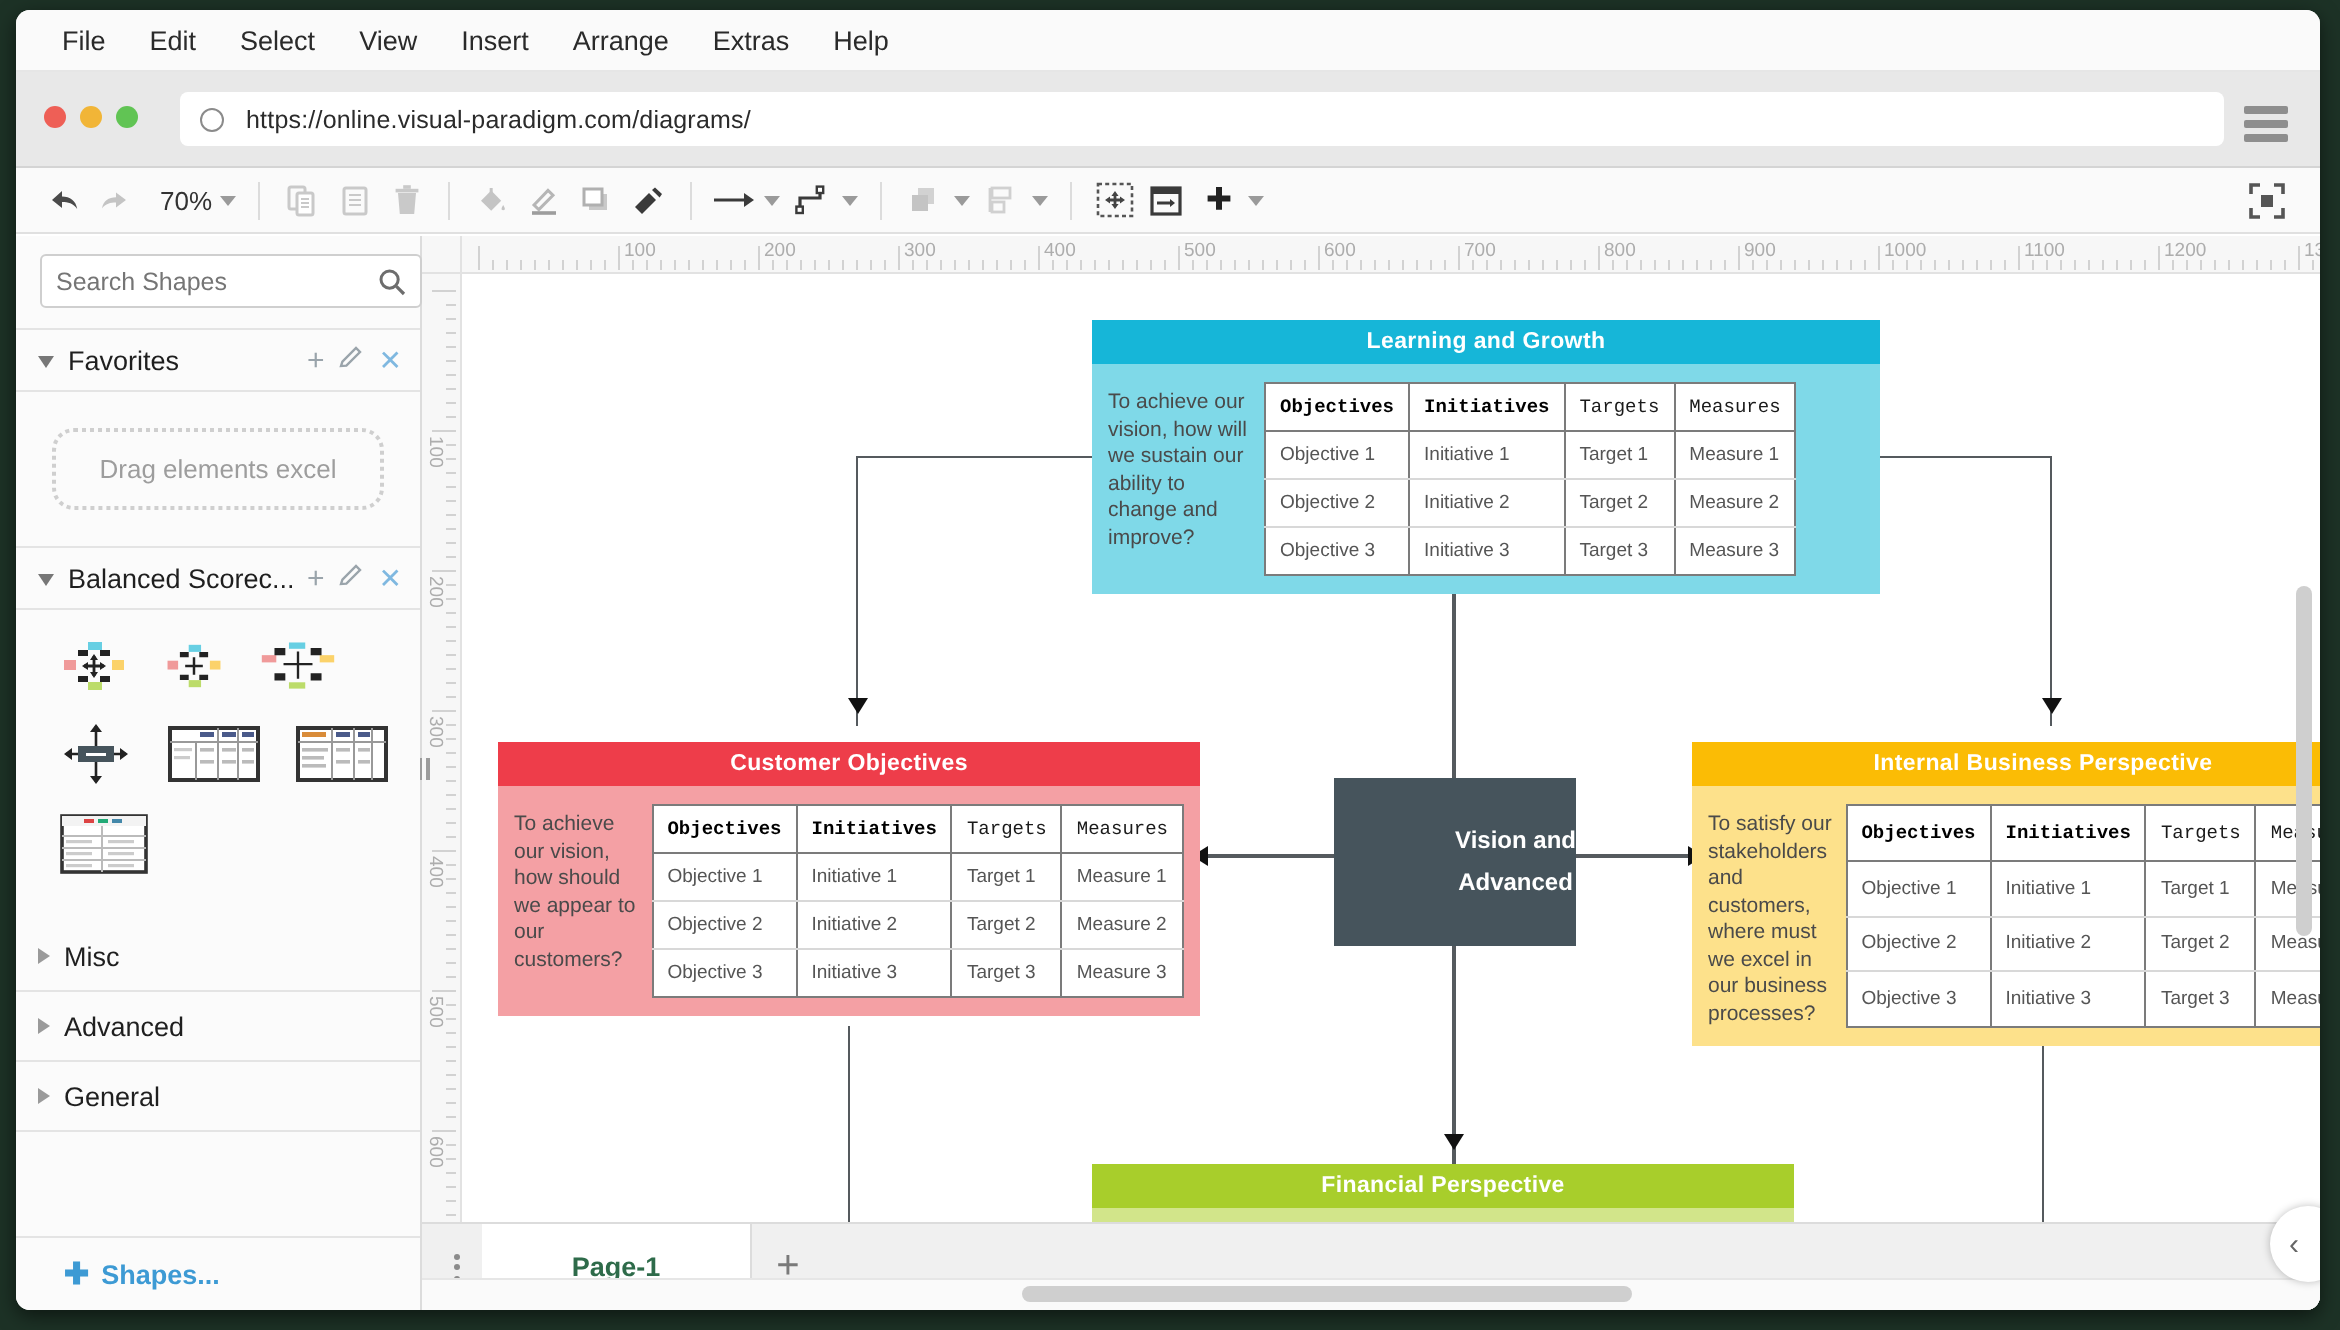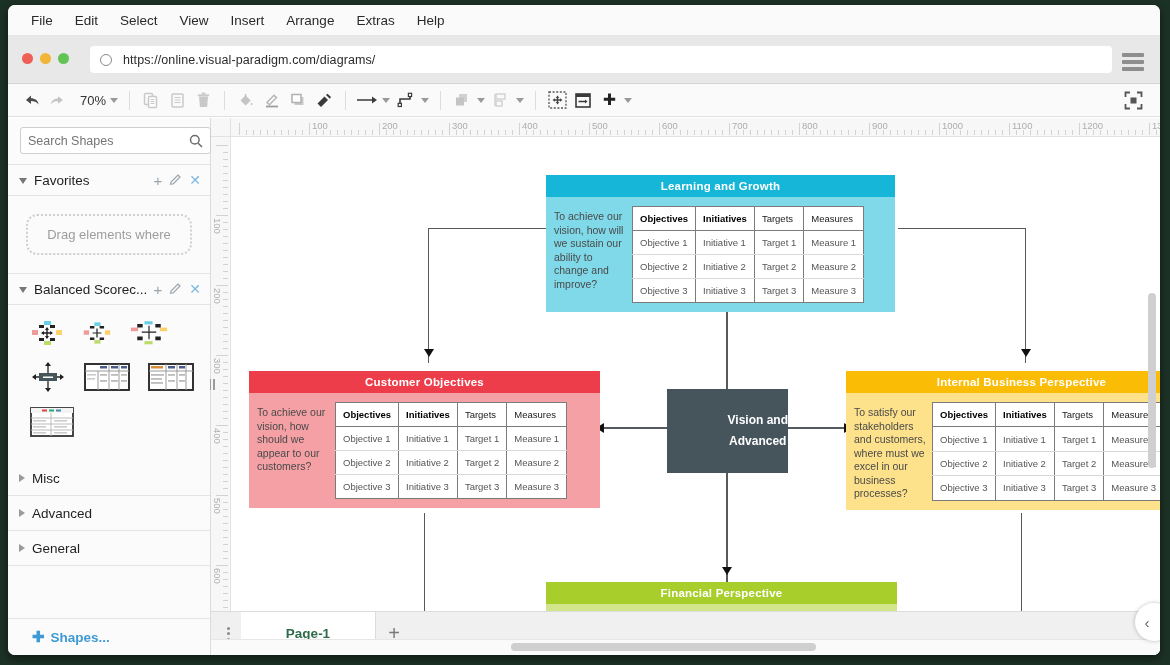--- a/index.html
+++ b/index.html
@@ -115,21 +115,21 @@
               color:#fff; font-weight:bold; font-size:11.5px; letter-spacing:.2px; }
   .persp-bd { display:flex; padding:9px 8px 9px 0; }
   .persp-q  { width:86px; font-size:10.5px; line-height:13.5px; color:#4a4a4a; padding:4px 6px 0 8px; }
   table.pt { border-collapse:collapse; border:1.3px solid #7b7b7b; background:#fff; }
   table.pt td { border:none; font-size:9.5px; color:#555; padding:6px 7px; height:24px;
                 white-space:nowrap; }
   table.pt tr:not(:last-child) td { border-bottom:1px solid #d8d8d8; }
   table.pt td.vsep { border-right:1.3px solid #7b7b7b; }
   table.pt tr.hdr td { color:#1a1a1a; font-weight:normal; }
   table.pt tr.hdr td.bold { font-weight:bold; color:#000; }
-  table.pt tr.hdr { border-bottom:1.3px solid #7b7b7b; }
+  table.pt tr.hdr { border-bottom:1.3px solid #7b7b7b;font-family:Liberation Mono, monospace; }
   table.pt tr.hdr td { border-bottom:1.3px solid #7b7b7b; }
 
   #vision { position:absolute; background:#46545c; color:#fff; font-weight:bold; font-size:12px;
             display:flex; align-items:center; justify-content:flex-end; text-align:center;
             line-height:21px; }
 
   .conn { position:absolute; background:#555a5e; }
   .arw  { position:absolute; width:0; height:0; }
   .arw.up    { border-left:5px solid transparent;border-right:5px solid transparent;border-bottom:8px solid #111; }
   .arw.down  { border-left:5px solid transparent;border-right:5px solid transparent;border-top:8px solid #111; }
@@ -346,21 +346,21 @@
         <span class="sec-act">+</span>
         <span class="sec-act">
           <svg width="13" height="13" viewBox="0 0 13 13">
               <path d="M1.5 11 L2.2 8.8 L9 2 L11 4 L4.2 10.8 Z" fill="none" stroke="#9aa4ab" stroke-width="1.2"></path>
             </svg>
         </span>
         <span class="sec-act x">✕</span>
       </div>
       <div id="favzone">
         <div id="dropzone">
-          <span>Drag elements where</span>
+          <span>Drag elements excel</span>
         </div>
       </div>
 
       <div class="sec-head">
         <span class="tw open"></span>
         <span class="sec-title">Balanced Scorec...</span>
         <span class="sec-act">+</span>
         <span class="sec-act">
           <svg width="13" height="13" viewBox="0 0 13 13">
               <path d="M1.5 11 L2.2 8.8 L9 2 L11 4 L4.2 10.8 Z" fill="none" stroke="#9aa4ab" stroke-width="1.2"></path>
@@ -724,21 +724,21 @@
 
         <div class="conn" style="left:197px;top:91px;width:126px;height:1.4px;"></div>
         <div class="conn" style="left:197px;top:91px;width:1.4px;height:135px;"></div>
         <div class="arw down" style="left:193px;top:212px;"></div>
         <div class="conn" style="left:667px;top:91px;width:128px;height:1.4px;"></div>
         <div class="conn" style="left:794px;top:91px;width:1.4px;height:135px;"></div>
         <div class="arw down" style="left:790px;top:212px;"></div>
         <div class="conn" style="left:193px;top:376px;width:1.4px;height:100px;"></div>
         <div class="conn" style="left:790px;top:376px;width:1.4px;height:100px;"></div>
 
-        <div class="persp" style="left:315px;top:38px;width:349px;background:#7fd9e8;">
+        <div class="persp" style="left:315px;top:23px;width:394px;background:#7fd9e8;">
           <div class="persp-hd" style="background:#16b6d8;">Learning and Growth</div>
           <div class="persp-bd">
             <div class="persp-q">To achieve our vision, how will we sustain our ability to change and improve?</div>
             <table class="pt">
               <tbody>
                   <tr class="hdr">
                 <td class="bold vsep">Objectives</td>
                 <td class="bold vsep">Initiatives</td>
                 <td class="vsep">Targets</td>
                 <td>Measures</td>

